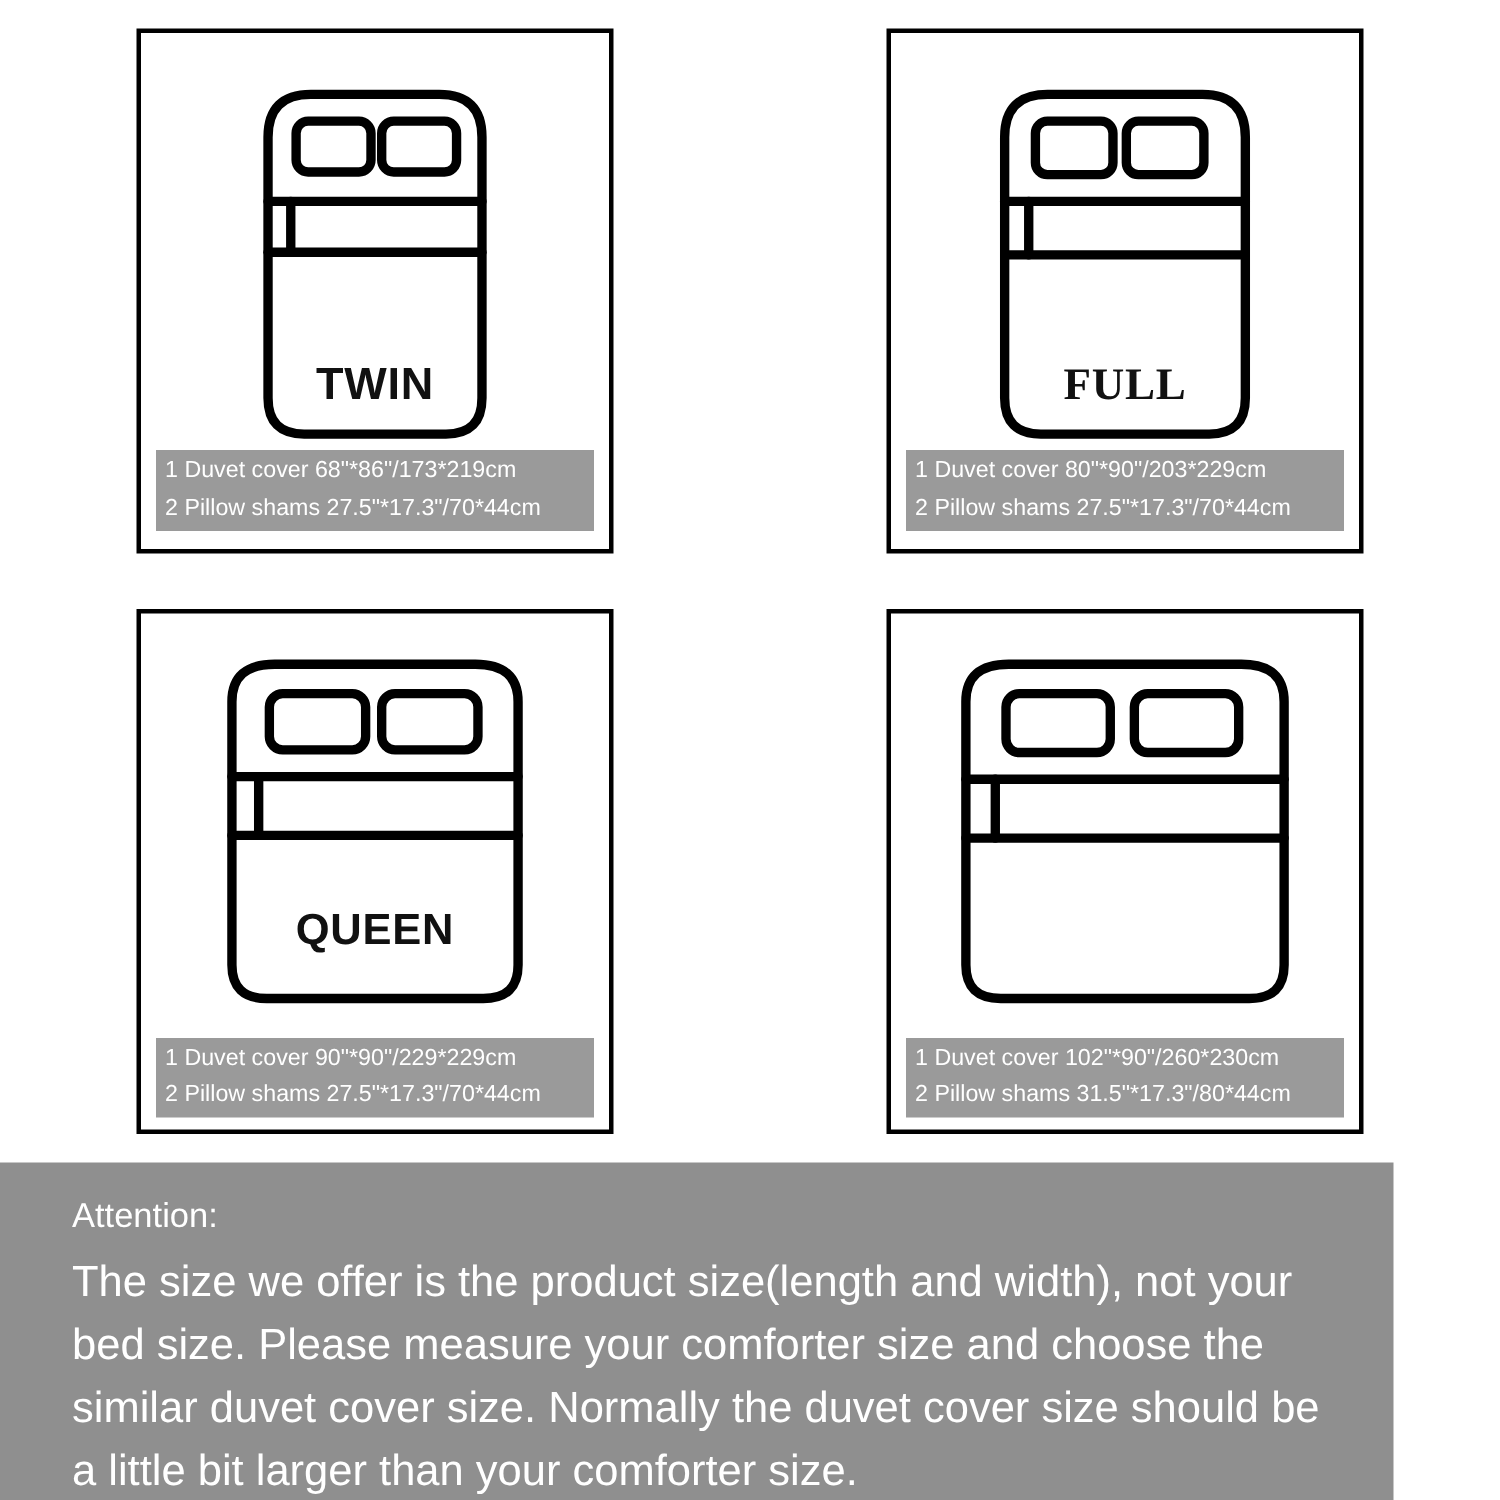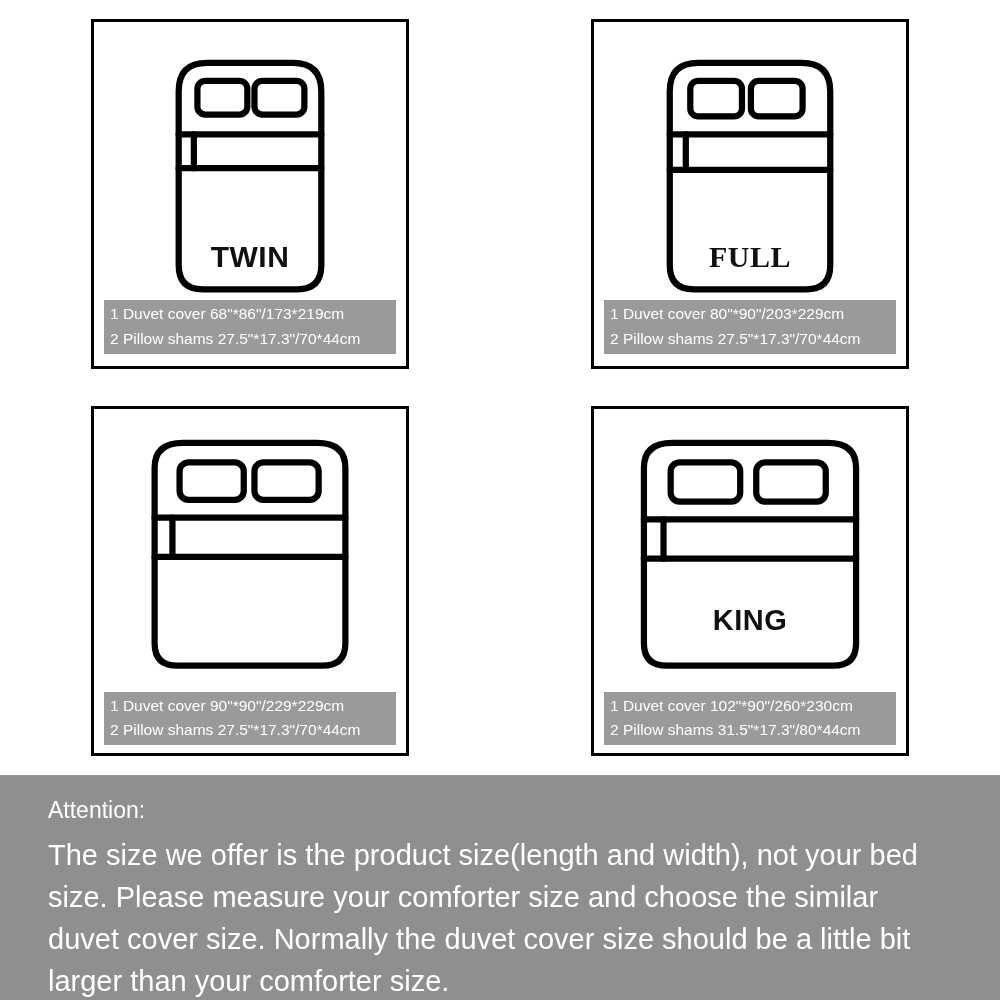--- a/index.html
+++ b/index.html
@@ -78,21 +78,21 @@
 
   .card-twin .info-block,
   .card-full .info-block { bottom: 12px; }
   .card-queen .info-block,
   .card-king .info-block { bottom: 8px; }
 
   .attention {
     position: absolute;
     left: 0;
     top: 775px;
-    width: 1000px;
+    width: 929px;
     height: 225px;
     background: #8f8f8f;
     color: #ffffff;
     box-sizing: border-box;
     padding: 22px 48px 0 48px;
   }
   .attention-title {
     font-size: 23px;
     margin: 0 0 10px 0;
     font-weight: normal;
@@ -156,40 +156,40 @@
       <svg class="bed-svg" viewBox="0 0 350 350">
         <g fill="none" stroke="#000000" stroke-width="7" stroke-linejoin="round" stroke-linecap="round">
           <path d="M68 48 Q68 20 100 20 L250 20 Q282 20 282 48 L282 245 Q282 270 256 270 L94 270 Q68 270 68 245 Z"></path>
           <rect x="96" y="42" width="72" height="42" rx="10"></rect>
           <rect x="180" y="42" width="72" height="42" rx="10"></rect>
           <path d="M68 104 L282 104"></path>
           <path d="M68 148 L282 148"></path>
           <path d="M88 104 L88 148"></path>
         </g>
       </svg>
+      <div class="bed-label">QUEEN</div>
       <div class="info-block">
         <div class="info-line">1 Duvet cover 90"*90"/229*229cm</div>
         <div class="info-line">2 Pillow shams 27.5"*17.3"/70*44cm</div>
       </div>
     </div>
   </div>
 
   <div class="size-card card-king">
     <div class="card-inner">
       <svg class="bed-svg" viewBox="0 0 350 350">
         <g fill="none" stroke="#000000" stroke-width="7" stroke-linejoin="round" stroke-linecap="round">
           <path d="M56 48 Q56 20 88 20 L262 20 Q294 20 294 48 L294 245 Q294 270 268 270 L82 270 Q56 270 56 245 Z"></path>
           <rect x="86" y="42" width="78" height="44" rx="10"></rect>
           <rect x="182" y="42" width="78" height="44" rx="10"></rect>
           <path d="M56 106 L294 106"></path>
           <path d="M56 150 L294 150"></path>
           <path d="M78 106 L78 150"></path>
         </g>
       </svg>
-      <div class="bed-label">KING</div>
       <div class="info-block">
         <div class="info-line">1 Duvet cover 102"*90"/260*230cm</div>
         <div class="info-line">2 Pillow shams 31.5"*17.3"/80*44cm</div>
       </div>
     </div>
   </div>
 
 </div>
 
 <div class="attention">

